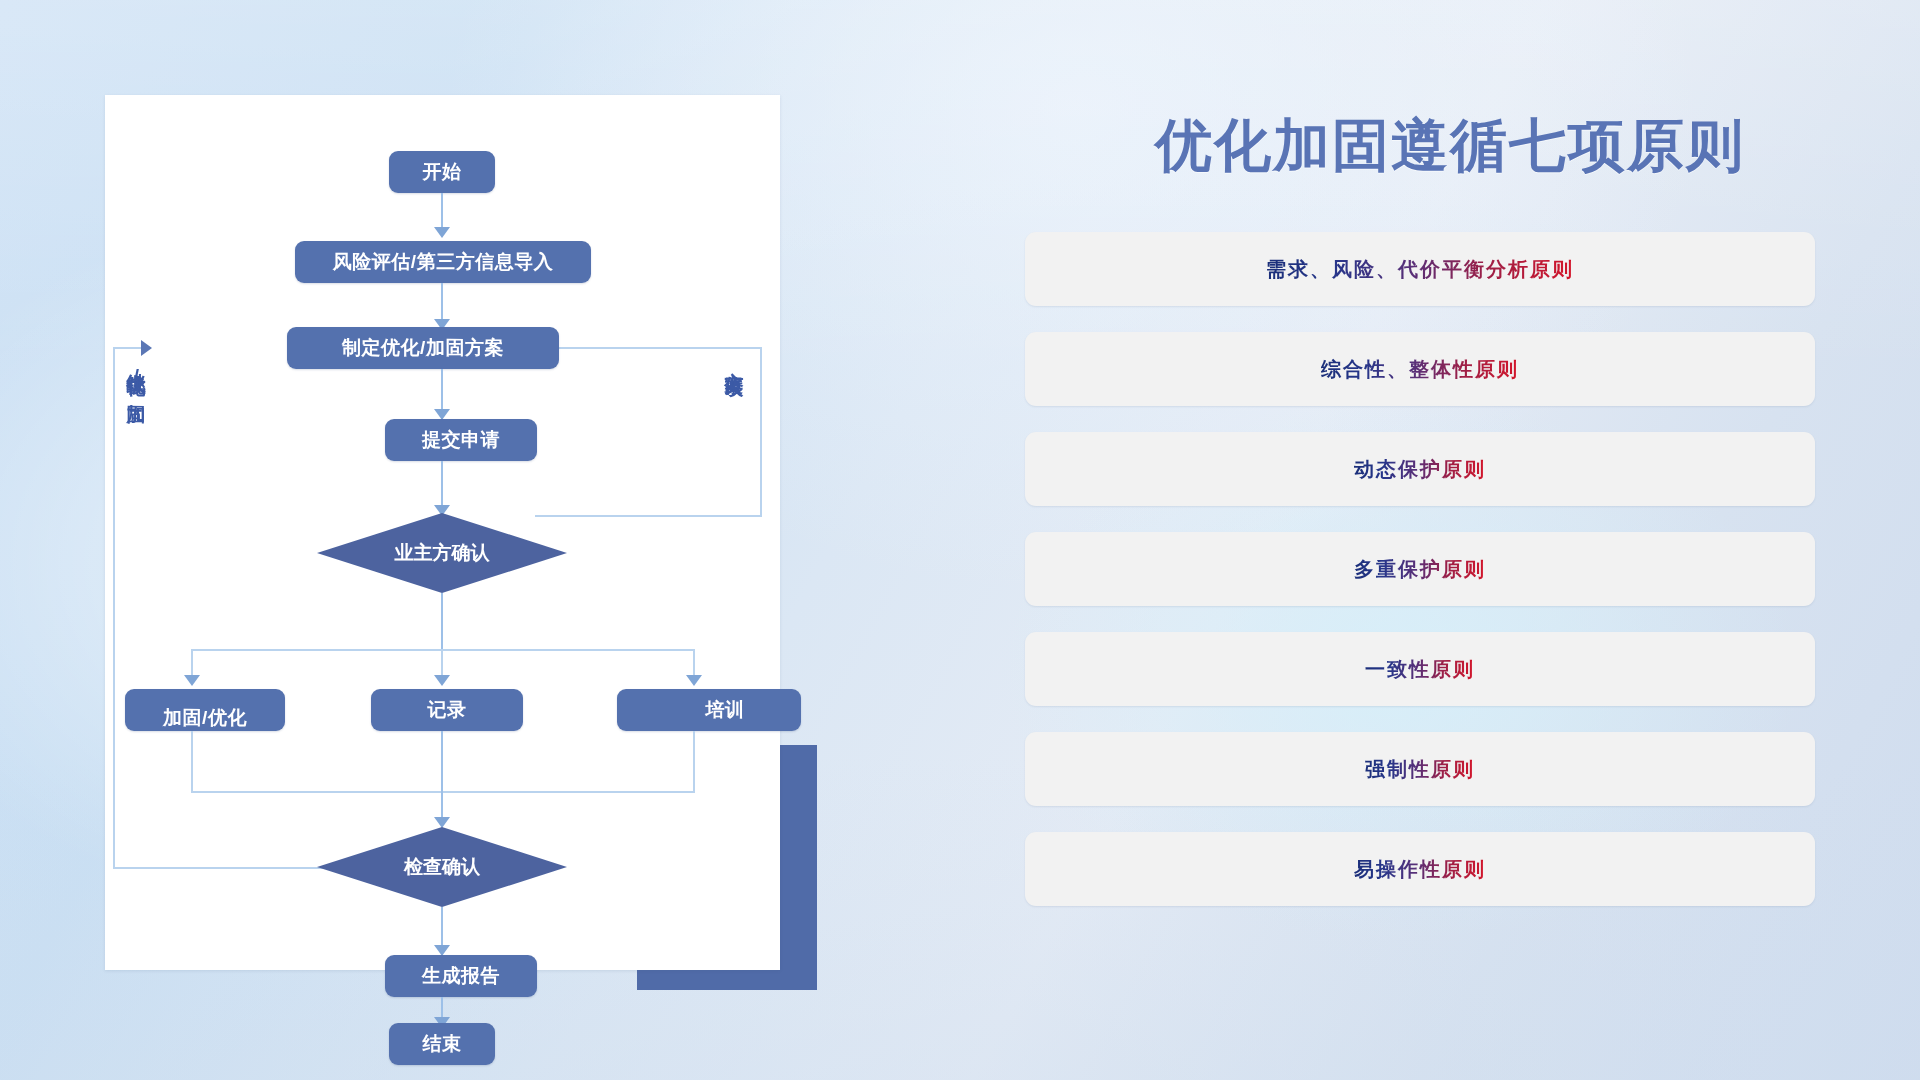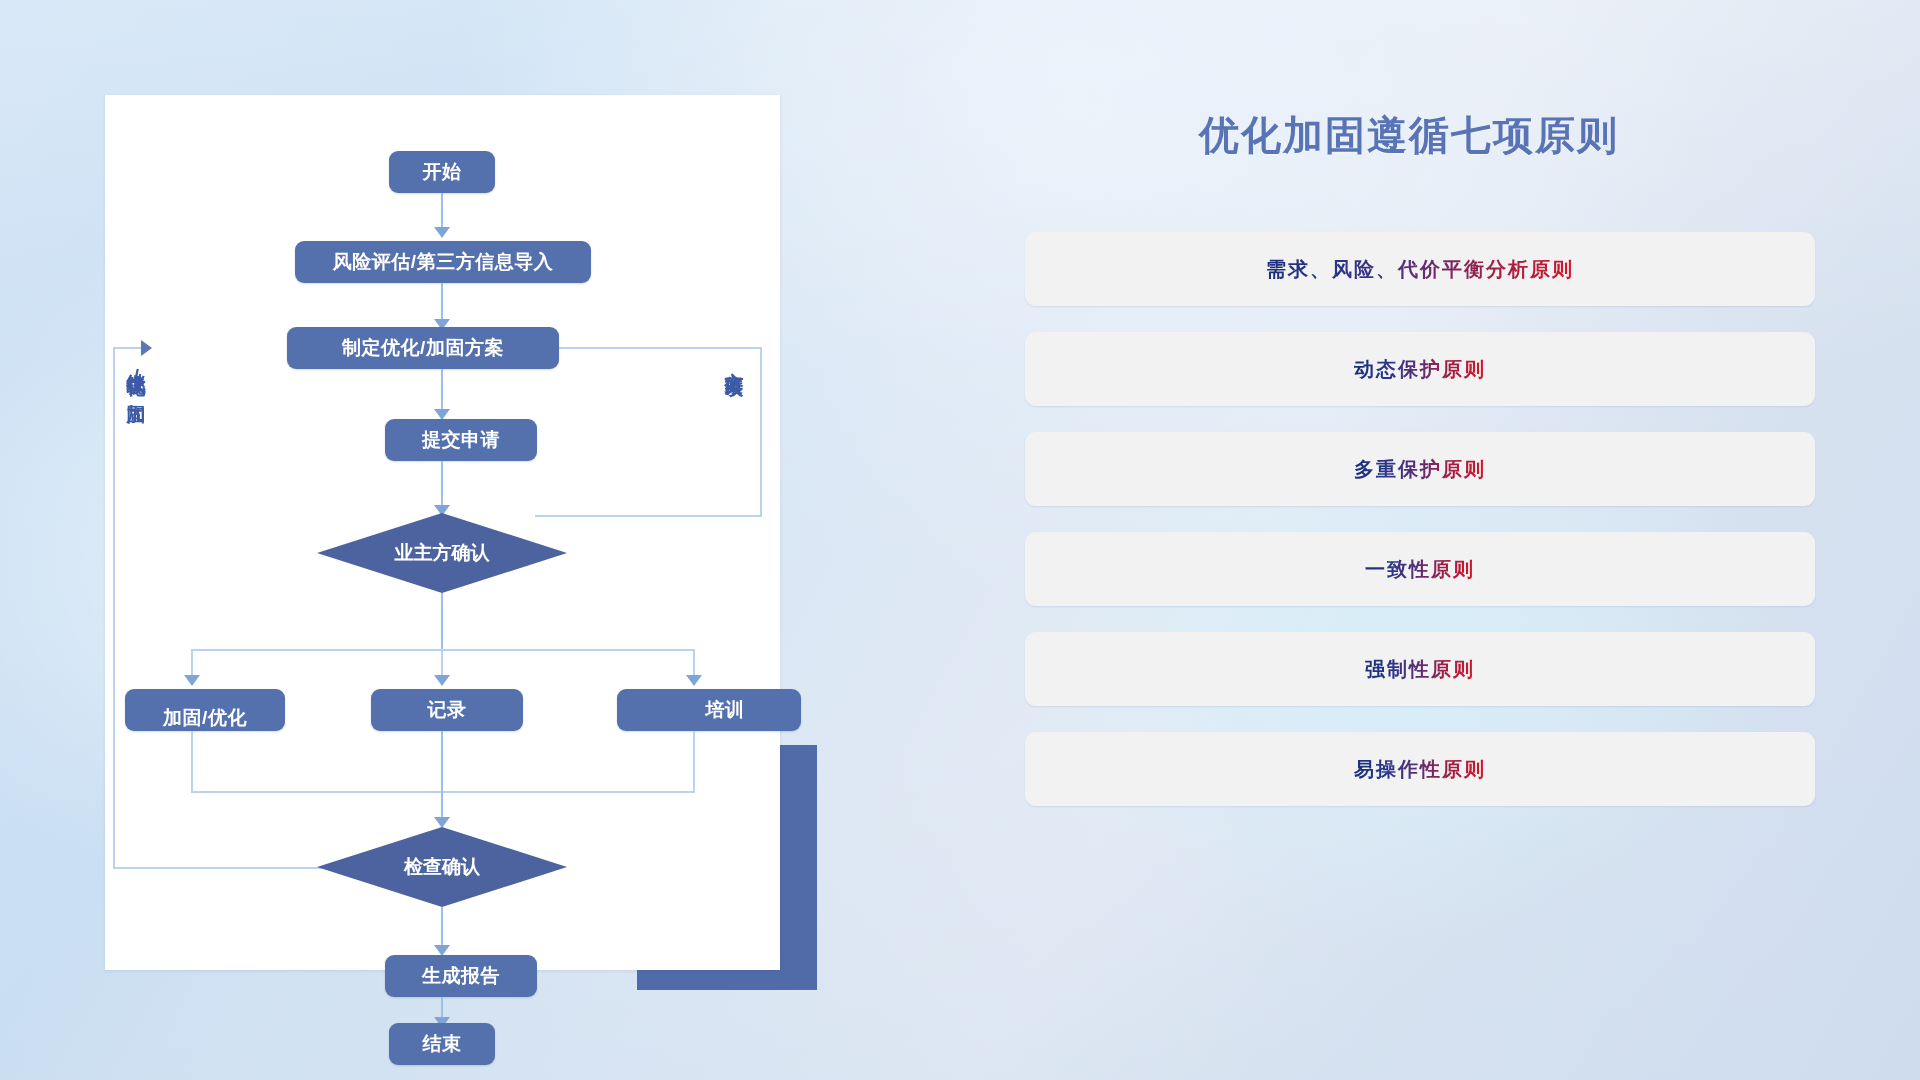--- a/index.html
+++ b/index.html
@@ -87,22 +87,22 @@
     writing-mode:vertical-rl;
     text-orientation:upright;
     color:#3c5aa6;
     font-size:19px;font-weight:700;
     letter-spacing:2px;
     line-height:1;
   }
 
   
   #title{
-    position:absolute;left:1199px;top:108px;
-    font-size:40px;font-weight:700;letter-spacing:2px;
+    position:absolute;left:1155px;top:108px;
+    font-size:57px;font-weight:700;letter-spacing:2px;
     color:#5974b5;
     text-shadow:0 1px 0 rgba(255,255,255,.55);
     white-space:nowrap;
   }
   #cards{position:absolute;left:1025px;top:232px;width:790px;}
   .pcard{
     position:relative;
     height:74px;margin-bottom:26px;
     border-radius:11px;
     background:#f2f2f2;
@@ -223,20 +223,23 @@
   </div>
 </div>
 
 <div id="title">优化加固遵循七项原则</div>
 
 <div id="cards">
   <div class="pcard">
     <span class="pcard-txt">需求、风险、代价平衡分析原则</span>
   </div>
   <div class="pcard">
+    <span class="pcard-txt">综合性、整体性原则</span>
+  </div>
+  <div class="pcard">
     <span class="pcard-txt">动态保护原则</span>
   </div>
   <div class="pcard">
     <span class="pcard-txt">多重保护原则</span>
   </div>
   <div class="pcard">
     <span class="pcard-txt">一致性原则</span>
   </div>
   <div class="pcard">
     <span class="pcard-txt">强制性原则</span>

